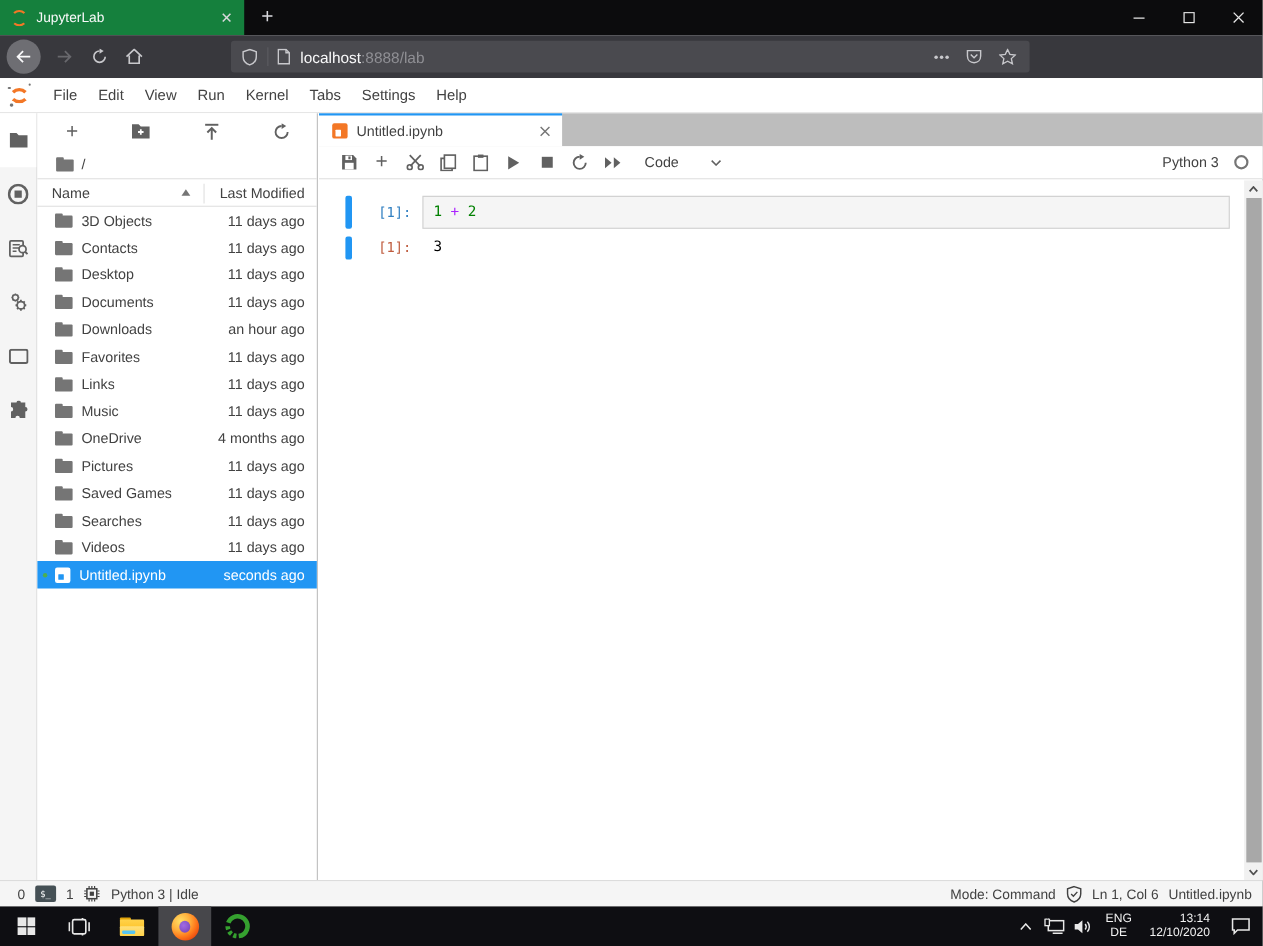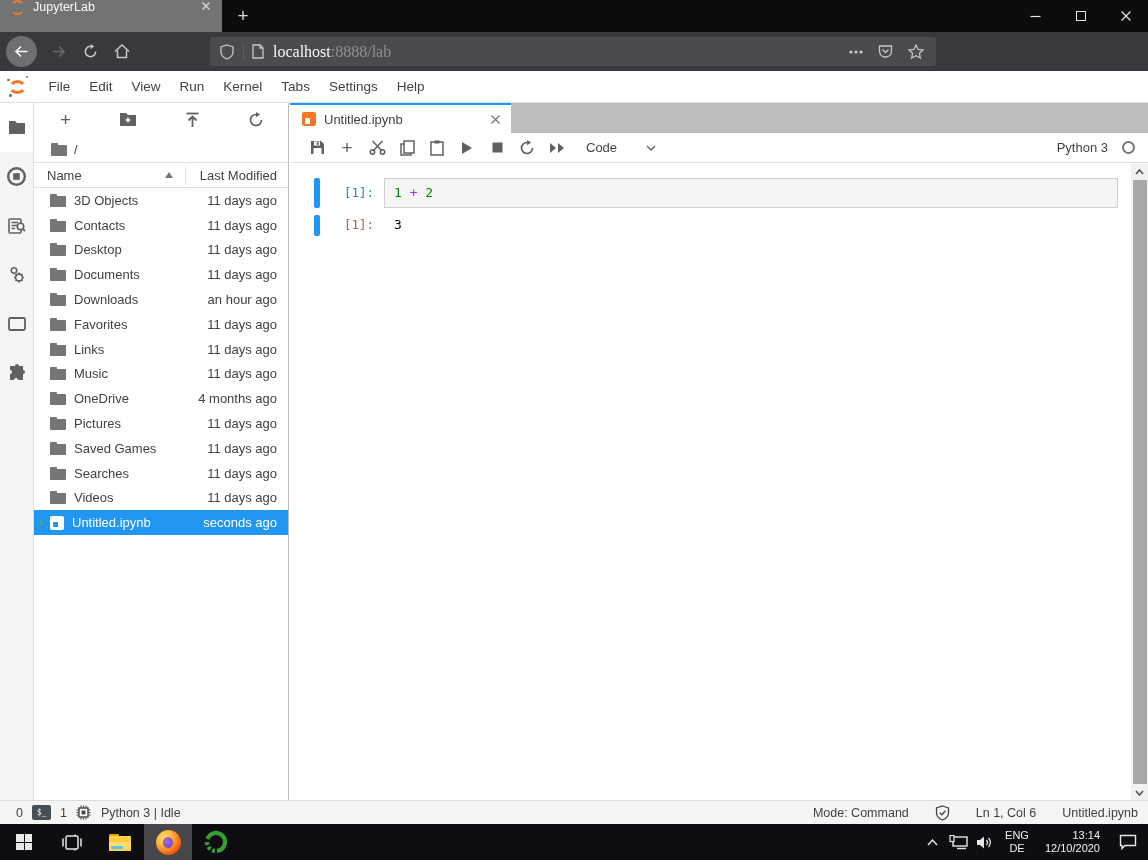--- a/index.html
+++ b/index.html
@@ -1,38 +1,38 @@
 <!DOCTYPE html>
 <html><head>
 <meta charset="utf-8">
 <style>
   * { margin:0; padding:0; box-sizing:border-box; }
   html,body { width:1148px; height:860px; overflow:hidden; background:#000; }
   .screen { position:relative; width:1148px; height:860px; font-family:"Liberation Sans",sans-serif; background:#fff; overflow:hidden; }
 
   
   .ff-titlebar { position:absolute; top:0; left:0; right:0; height:32px; background:#0c0c0d; }
-  .ff-tab { position:absolute; left:0; top:0; width:222px; height:32px; background:#737373; display:flex; align-items:flex-start; padding:0 10px; }
+  .ff-tab { position:absolute; left:0; top:0; width:222px; height:32px; background:#15803d; display:flex; align-items:center; padding:0 10px; }
   .favicon-ring { width:15px; height:15px; border-radius:50%; border:2.5px solid transparent; border-top-color:#f37726; border-bottom-color:#f37726; flex:none; }
   .ff-tab-title { color:#f9f9fa; font-size:12.5px; margin-left:8px; flex:1; white-space:nowrap; overflow:hidden; }
   .icon-btn { display:flex; align-items:center; justify-content:center; }
   .ff-newtab { position:absolute; left:226px; top:0; width:34px; height:32px; color:#d7d7db; font-size:19px; font-weight:300; display:flex; align-items:center; justify-content:center; }
   .ff-wincontrols { position:absolute; right:0; top:0; height:32px; display:flex; }
   .win-btn { width:45px; height:32px; display:flex; align-items:center; justify-content:center; color:#e6e6e6; }
   .restore-glyph { position:relative; width:10px; height:10px; }
   .restore-glyph::before { content:""; position:absolute; right:0; top:0; width:8px; height:8px; border:1px solid #e6e6e6; }
   .restore-glyph::after { content:""; position:absolute; left:0; bottom:0; width:8px; height:8px; border:1px solid #e6e6e6; background:#0c0c0d; }
 
   
   .ff-navbar { position:absolute; top:32px; left:0; right:0; height:39px; background:#38383d; }
   .nav-back { position:absolute; left:6px; top:4px; width:31px; height:31px; border-radius:50%; background:#6e6e73; display:flex; align-items:center; justify-content:center; }
   .nav-ico { position:absolute; top:0; width:32px; height:39px; display:flex; align-items:center; justify-content:center; }
   .urlbar { position:absolute; left:210px; top:5px; width:726px; height:29px; background:#4a4a4f; border-radius:3px; display:flex; align-items:center; }
   .url-sep { width:1px; height:17px; background:#5c5c61; margin:0 8px 0 9px; }
-  .url-text { font-size:16px; color:#f9f9fa; flex:1; white-space:nowrap; overflow:hidden;font-family:Liberation Serif, serif; }
+  .url-text { font-size:14px; color:#f9f9fa; flex:1; white-space:nowrap; overflow:hidden; }
   .url-dim { color:#8f8f94; }
   .url-right { display:flex; align-items:center; gap:15px; margin:0 12px 0 8px; }
   .nav-right { position:absolute; right:6px; top:32px; height:39px; display:flex; align-items:center; gap:17px; }
   .nav-vsep { width:1px; height:21px; background:#5c5c61; }
 
   
   .jl-menubar { position:absolute; top:71px; left:0; right:0; height:32px; background:#fff; border-bottom:1px solid #e0e0e0; display:flex; align-items:center; }
   .jl-logo { position:relative; width:21px; height:18px; margin:0 11px 0 7px; flex:none; }
   .jl-logo .arc { position:absolute; left:1px; width:19px; height:19px; border-radius:50%; border:3px solid transparent; }
   .jl-logo .arc.top { top:-3px; border-bottom-color:#f37726; }
@@ -95,21 +95,21 @@
   .editor { flex:1; background:#f5f5f5; border:1px solid #cfcfcf; padding:6px 9px 7px; font-family:"DejaVu Sans Mono",monospace; font-size:13px; white-space:pre; color:#000; }
   .tok-num { color:#008000; }
   .tok-op { color:#aa22ff; }
   .out-area { flex:1; padding:2px 10px 4px; font-family:"DejaVu Sans Mono",monospace; font-size:13px; color:#000; }
 
   
   .statusbar { position:absolute; top:800px; left:0; right:0; height:24px; background:#f5f5f5; border-top:1px solid #dcdcdc; font-size:12.5px; color:#424242; }
   .sb-left { position:absolute; left:16px; top:0; height:23px; display:flex; align-items:center; gap:9px; }
   .term-glyph { width:19px; height:15px; background:#455055; border-radius:2px; color:#fff; font-family:"DejaVu Sans Mono",monospace; font-size:8px; display:flex; align-items:center; justify-content:center; }
   .sb-center { position:absolute; left:455px; top:0; height:23px; display:flex; align-items:center;margin-top:35px; }
-  .sb-right { position:absolute; right:10px; top:0; height:23px; display:flex; align-items:center; gap:26px; }
+  .sb-right { position:absolute; right:10px; top:0; height:23px; display:flex; align-items:center; gap:9px; }
 
   
   .taskbar { position:absolute; top:824px; left:0; right:0; height:36px; background:#0e0e12; display:flex; align-items:center; }
   .tb-btn { width:48px; height:36px; display:flex; align-items:center; justify-content:center; flex:none; }
   .tb-btn.active-app { background:#47474b; }
   .start-glyph { width:16px; height:16px; display:grid; grid-template-columns:7.5px 7.5px; grid-template-rows:7.5px 7.5px; gap:1px; }
   .start-glyph span { background:#e8e8e8; }
   .explorer-glyph { position:relative; width:22px; height:17px; }
   .explorer-glyph .back { position:absolute; left:0; top:0; width:10px; height:4px; background:#e0a30a; border-radius:1px; }
   .explorer-glyph .body { position:absolute; left:0; top:2px; width:22px; height:15px; background:linear-gradient(180deg,#ffd24a,#fcb812); border-radius:1px; }

